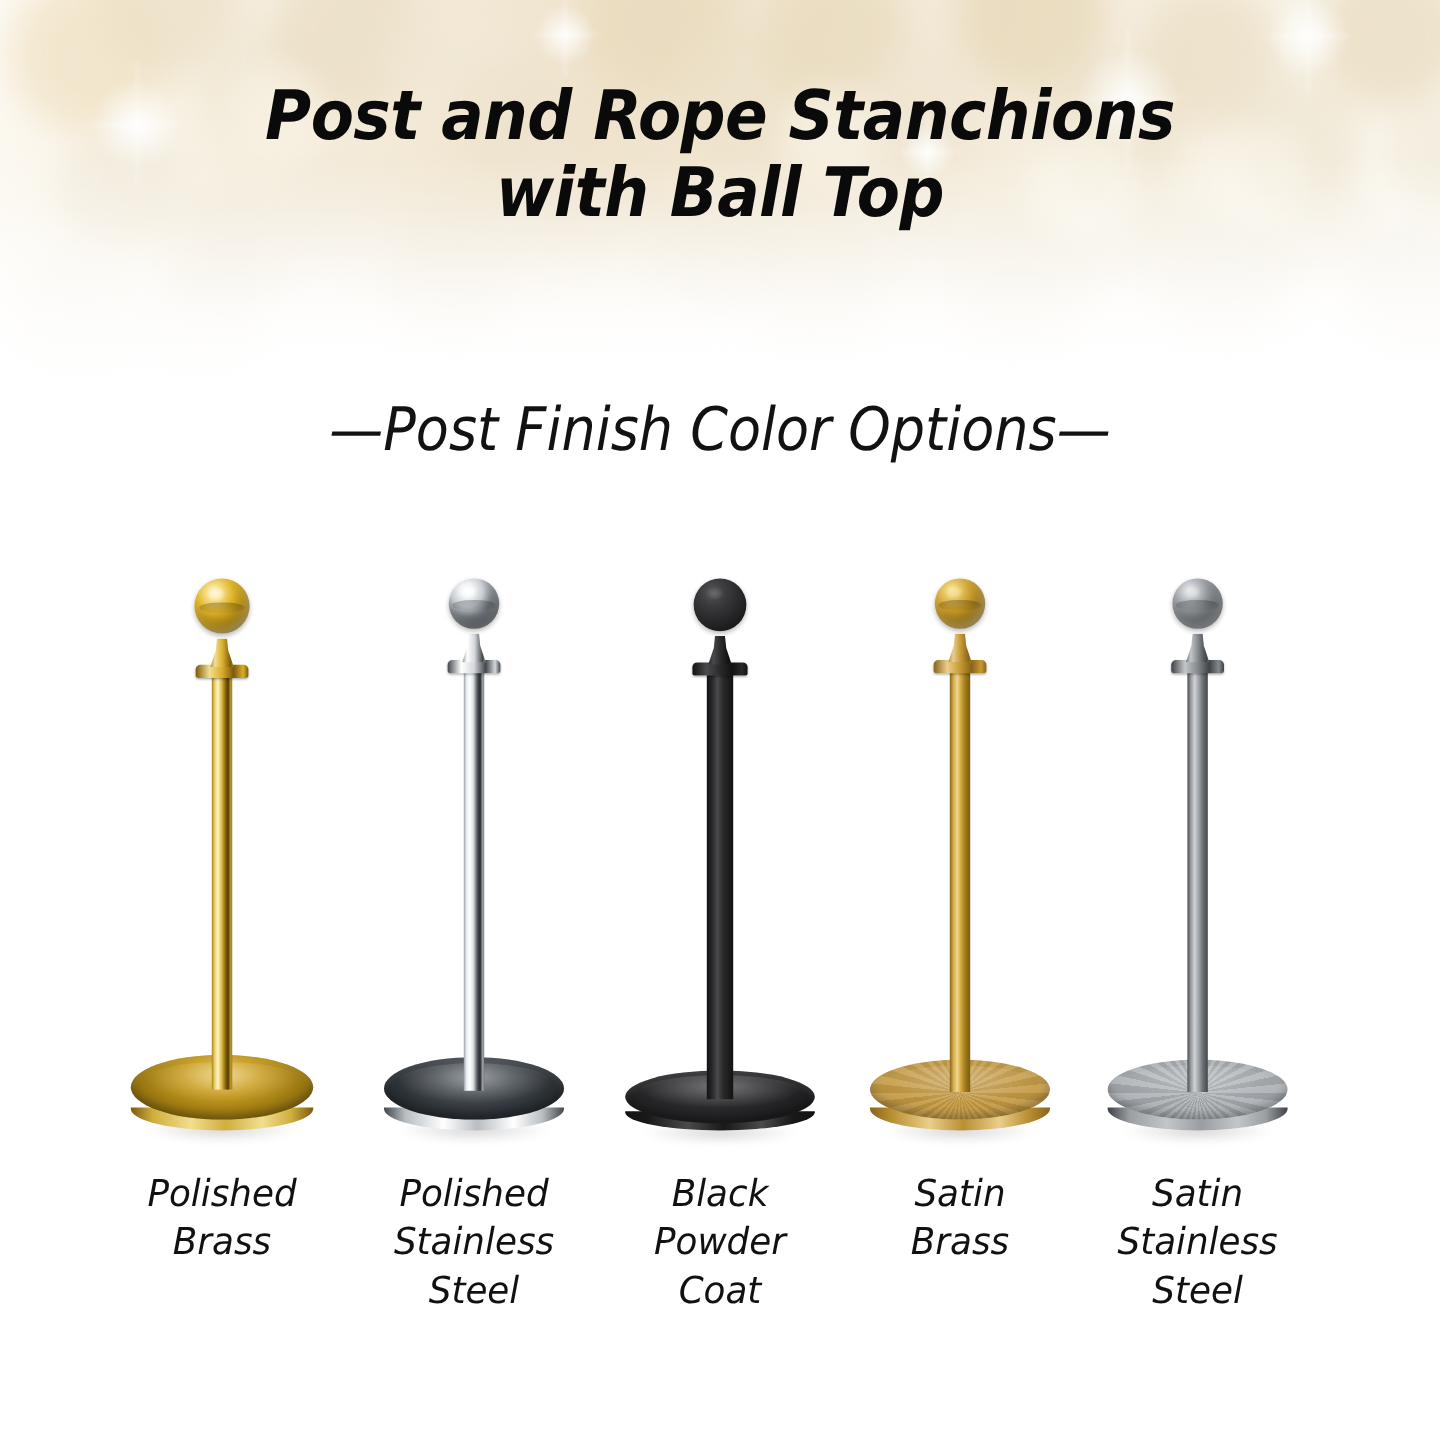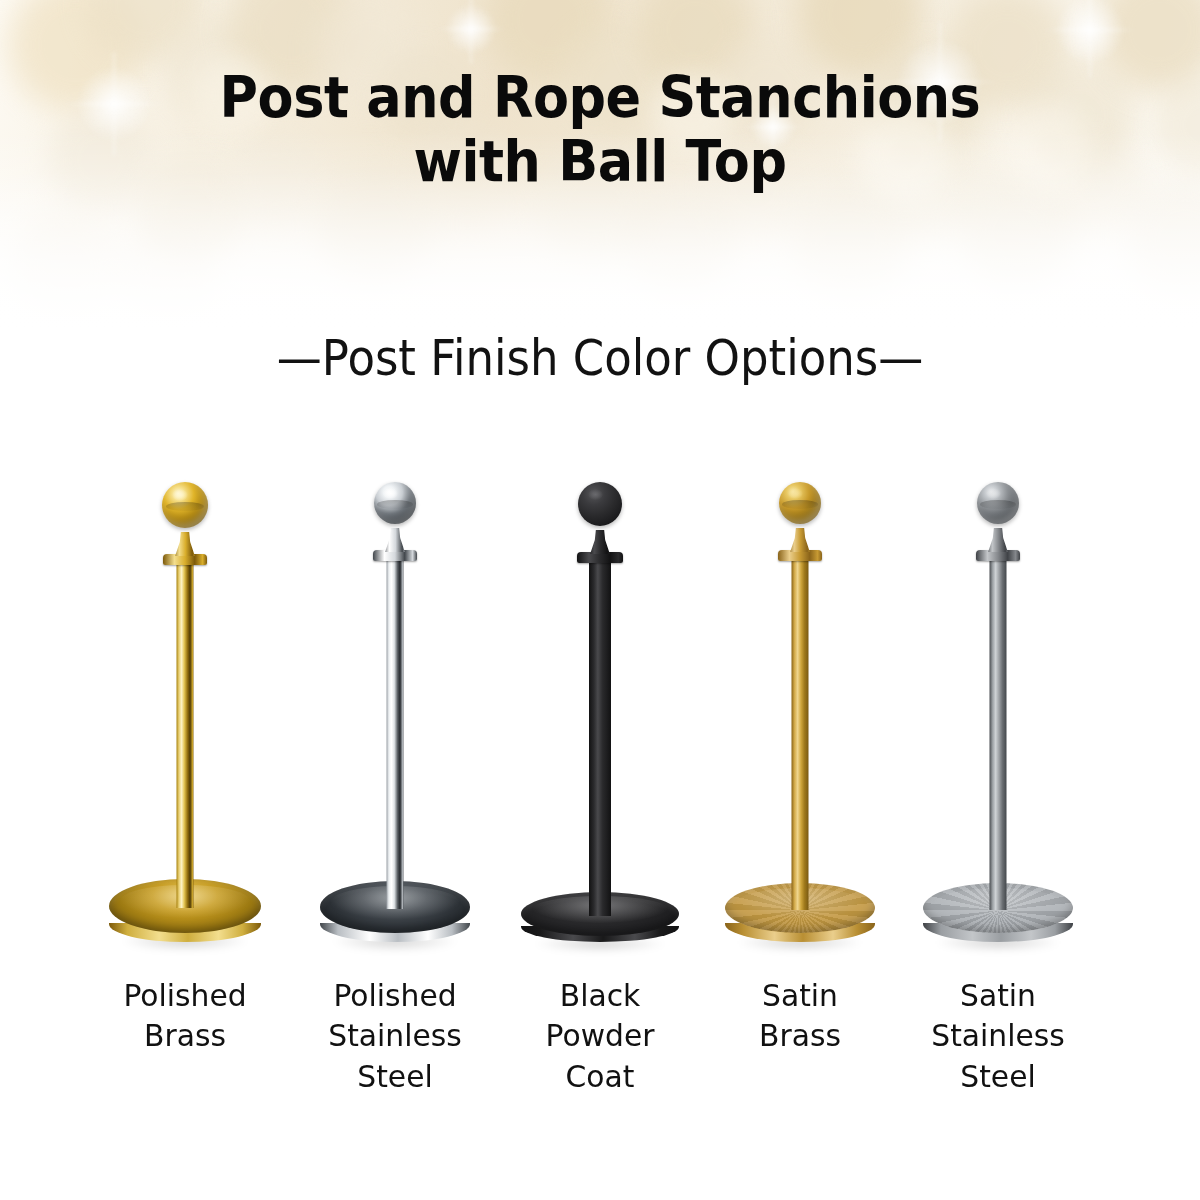--- a/index.html
+++ b/index.html
@@ -6,21 +6,21 @@
   * { margin:0; padding:0; box-sizing:border-box; }
   html,body { width:1200px; height:1200px; }
   body {
     font-family:"DejaVu Sans", sans-serif;
     background:#ffffff;
     position:relative;
     overflow:hidden;
   }
 
   
-  #stage { position:absolute; inset:0; width:1200px; height:1200px; }
+  #stage { position:absolute; inset:0; width:1200px; height:1200px;font-style:italic; }
 
   
   .bg-band {
     position:absolute; left:0; top:0; width:1200px; height:330px;
     overflow:hidden;
     background:
       linear-gradient(to bottom,
          rgba(255,255,255,0) 0%,
          rgba(255,255,255,0) 52%,
          rgba(255,255,255,.55) 74%,

